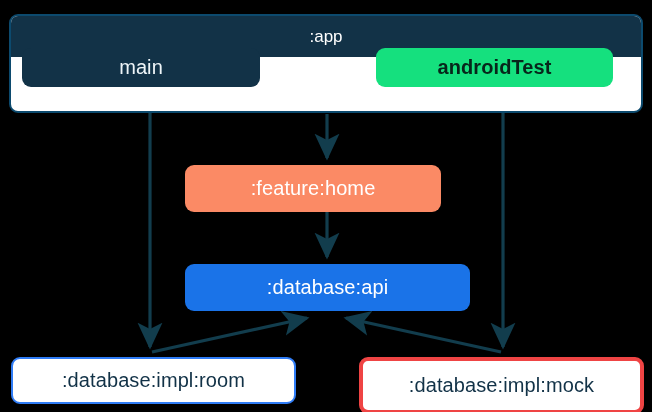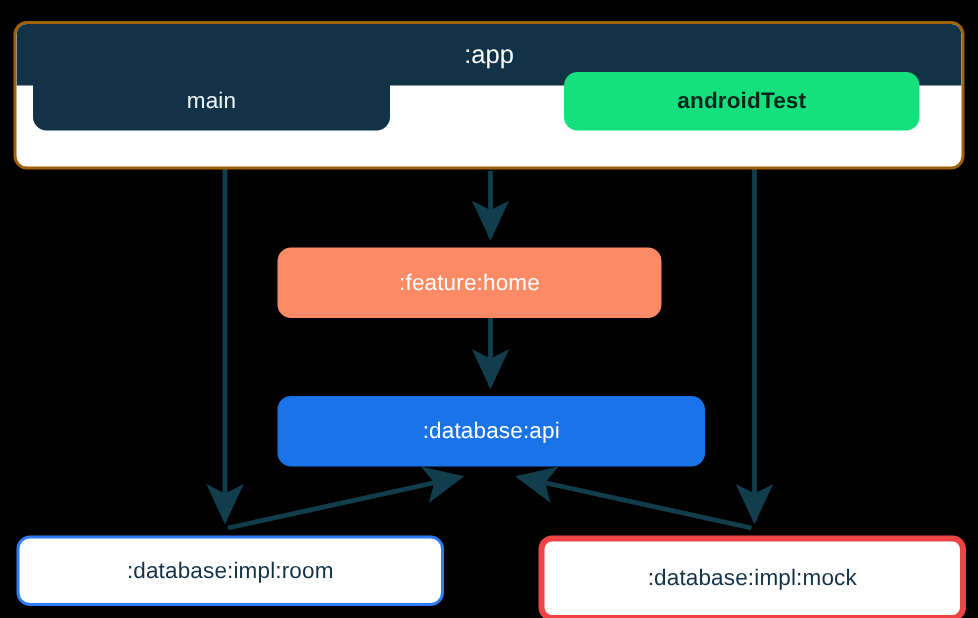--- a/index.html
+++ b/index.html
@@ -23,36 +23,36 @@
     height: 412px;
     pointer-events: none;
   }
   .node {
     position: absolute;
     box-sizing: border-box;
     display: flex;
     align-items: center;
     justify-content: center;
     border-radius: 9px;
-    font-size: 15px;
+    font-size: 20px;
     letter-spacing: 0.1px;
     white-space: nowrap;
     z-index: 3;
   }
 
   
   #app-cluster {
     position: absolute;
     left: 9px;
     top: 14px;
     width: 634px;
     height: 99px;
     box-sizing: border-box;
     background: #ffffff;
-    border: 2px solid #a16207;
+    border: 2px solid #0c4a6e;
     border-radius: 9px;
     z-index: 2;
     overflow: hidden;
   }
   #app-cluster-header {
     height: 41px;
     background: #123247;
     color: #ffffff;
     display: flex;
     align-items: center;

